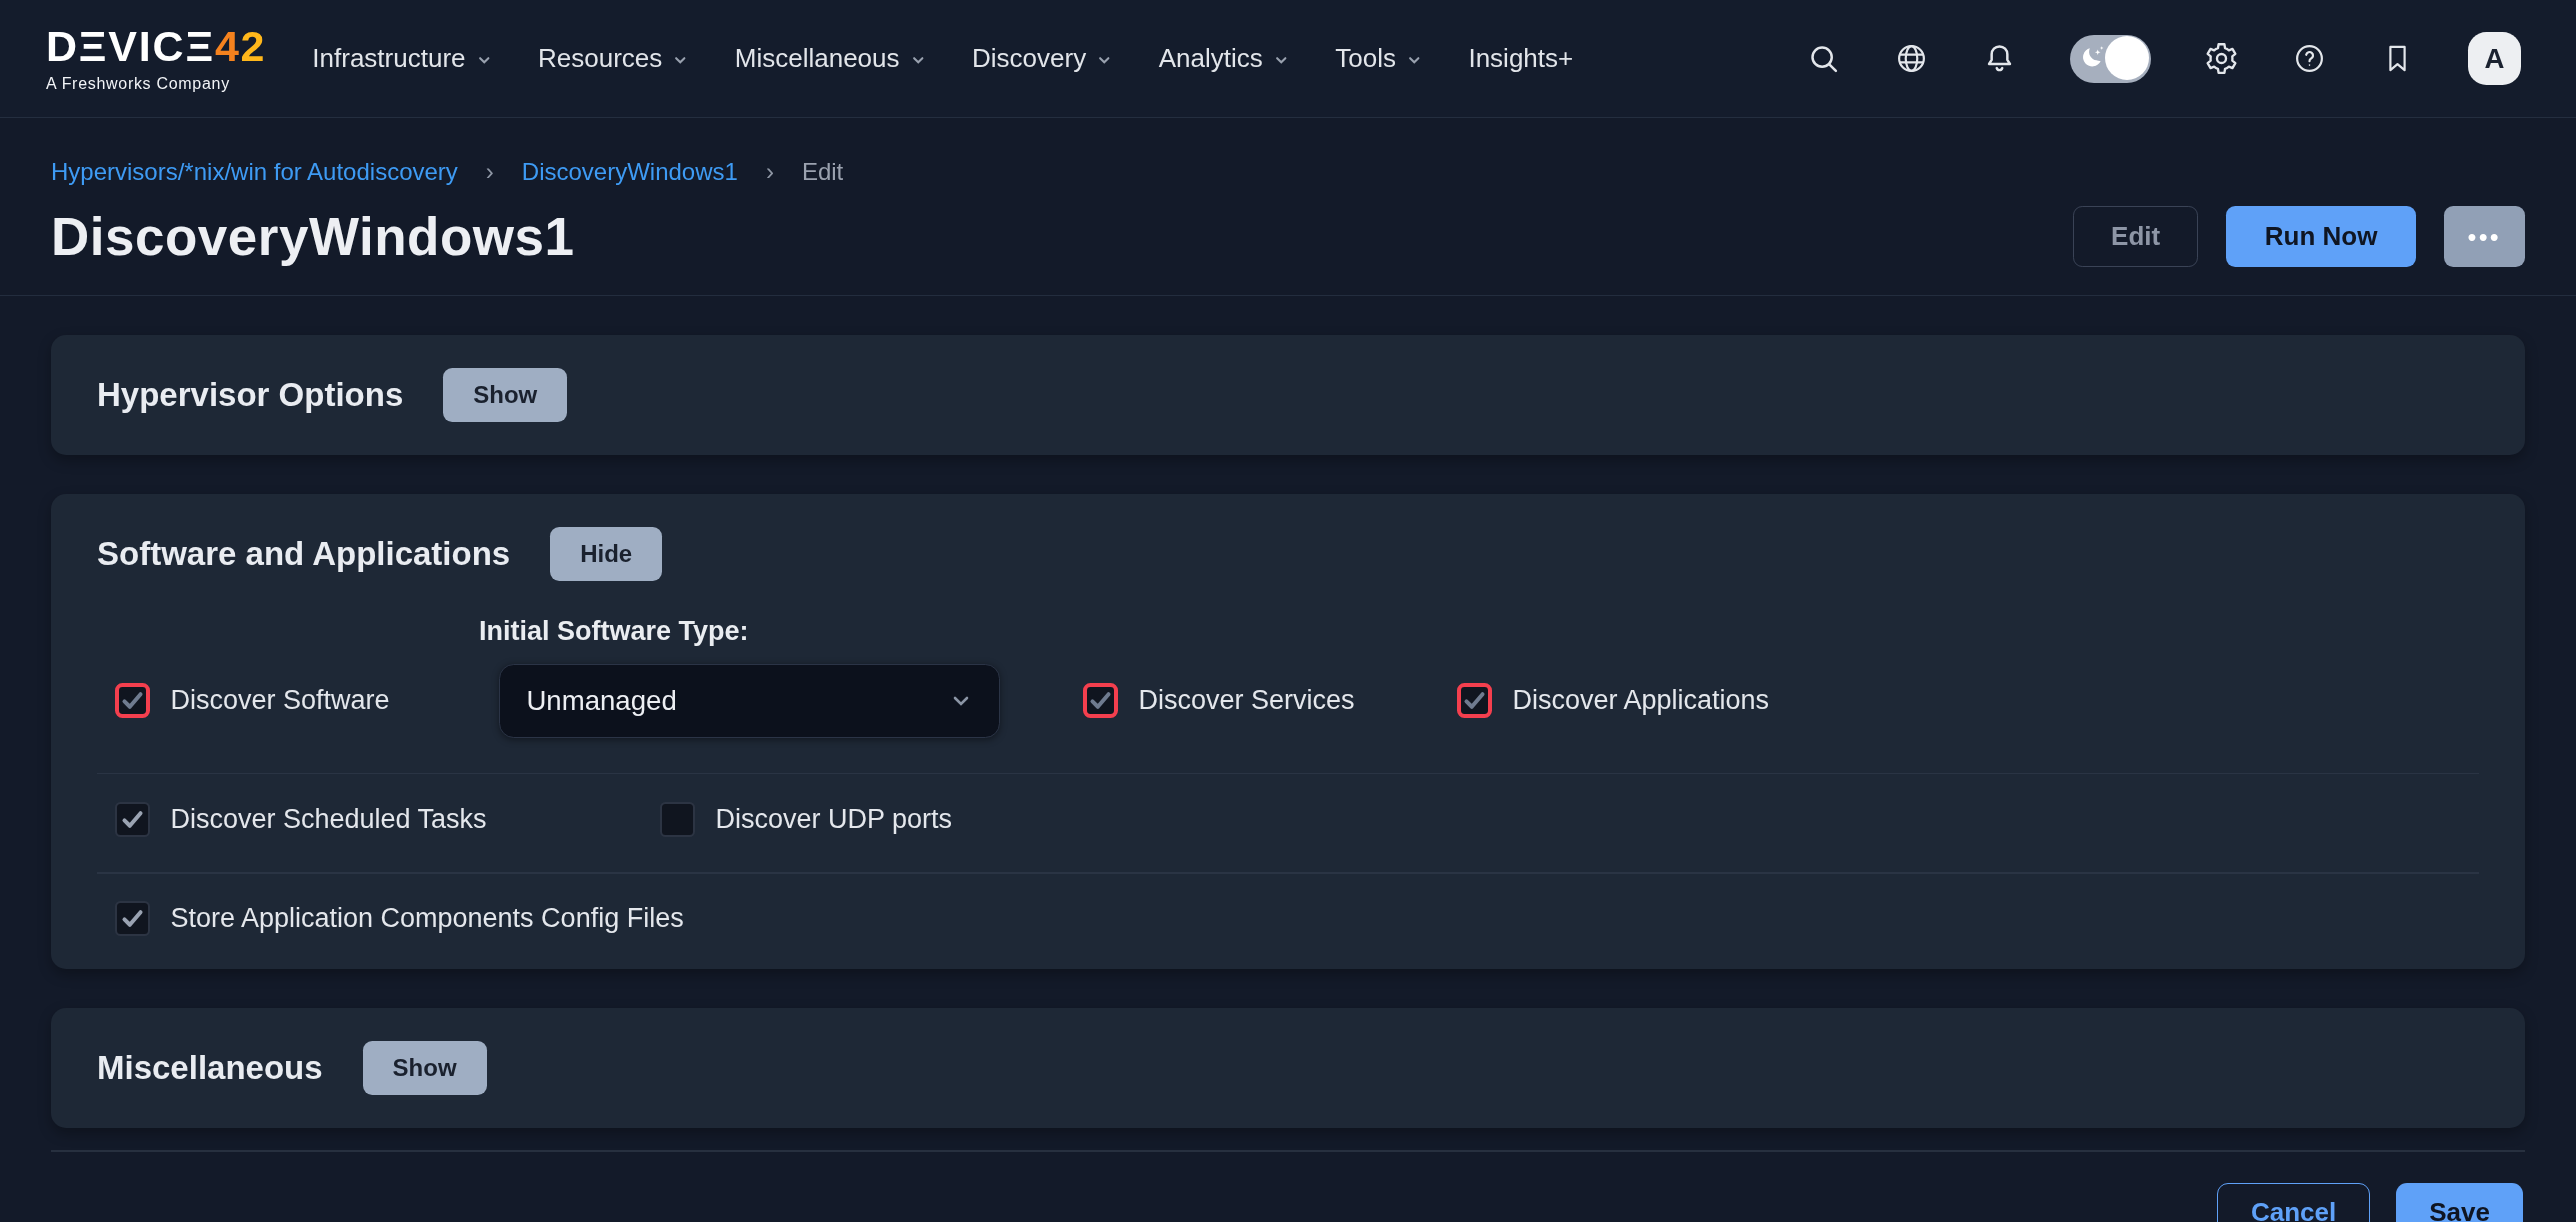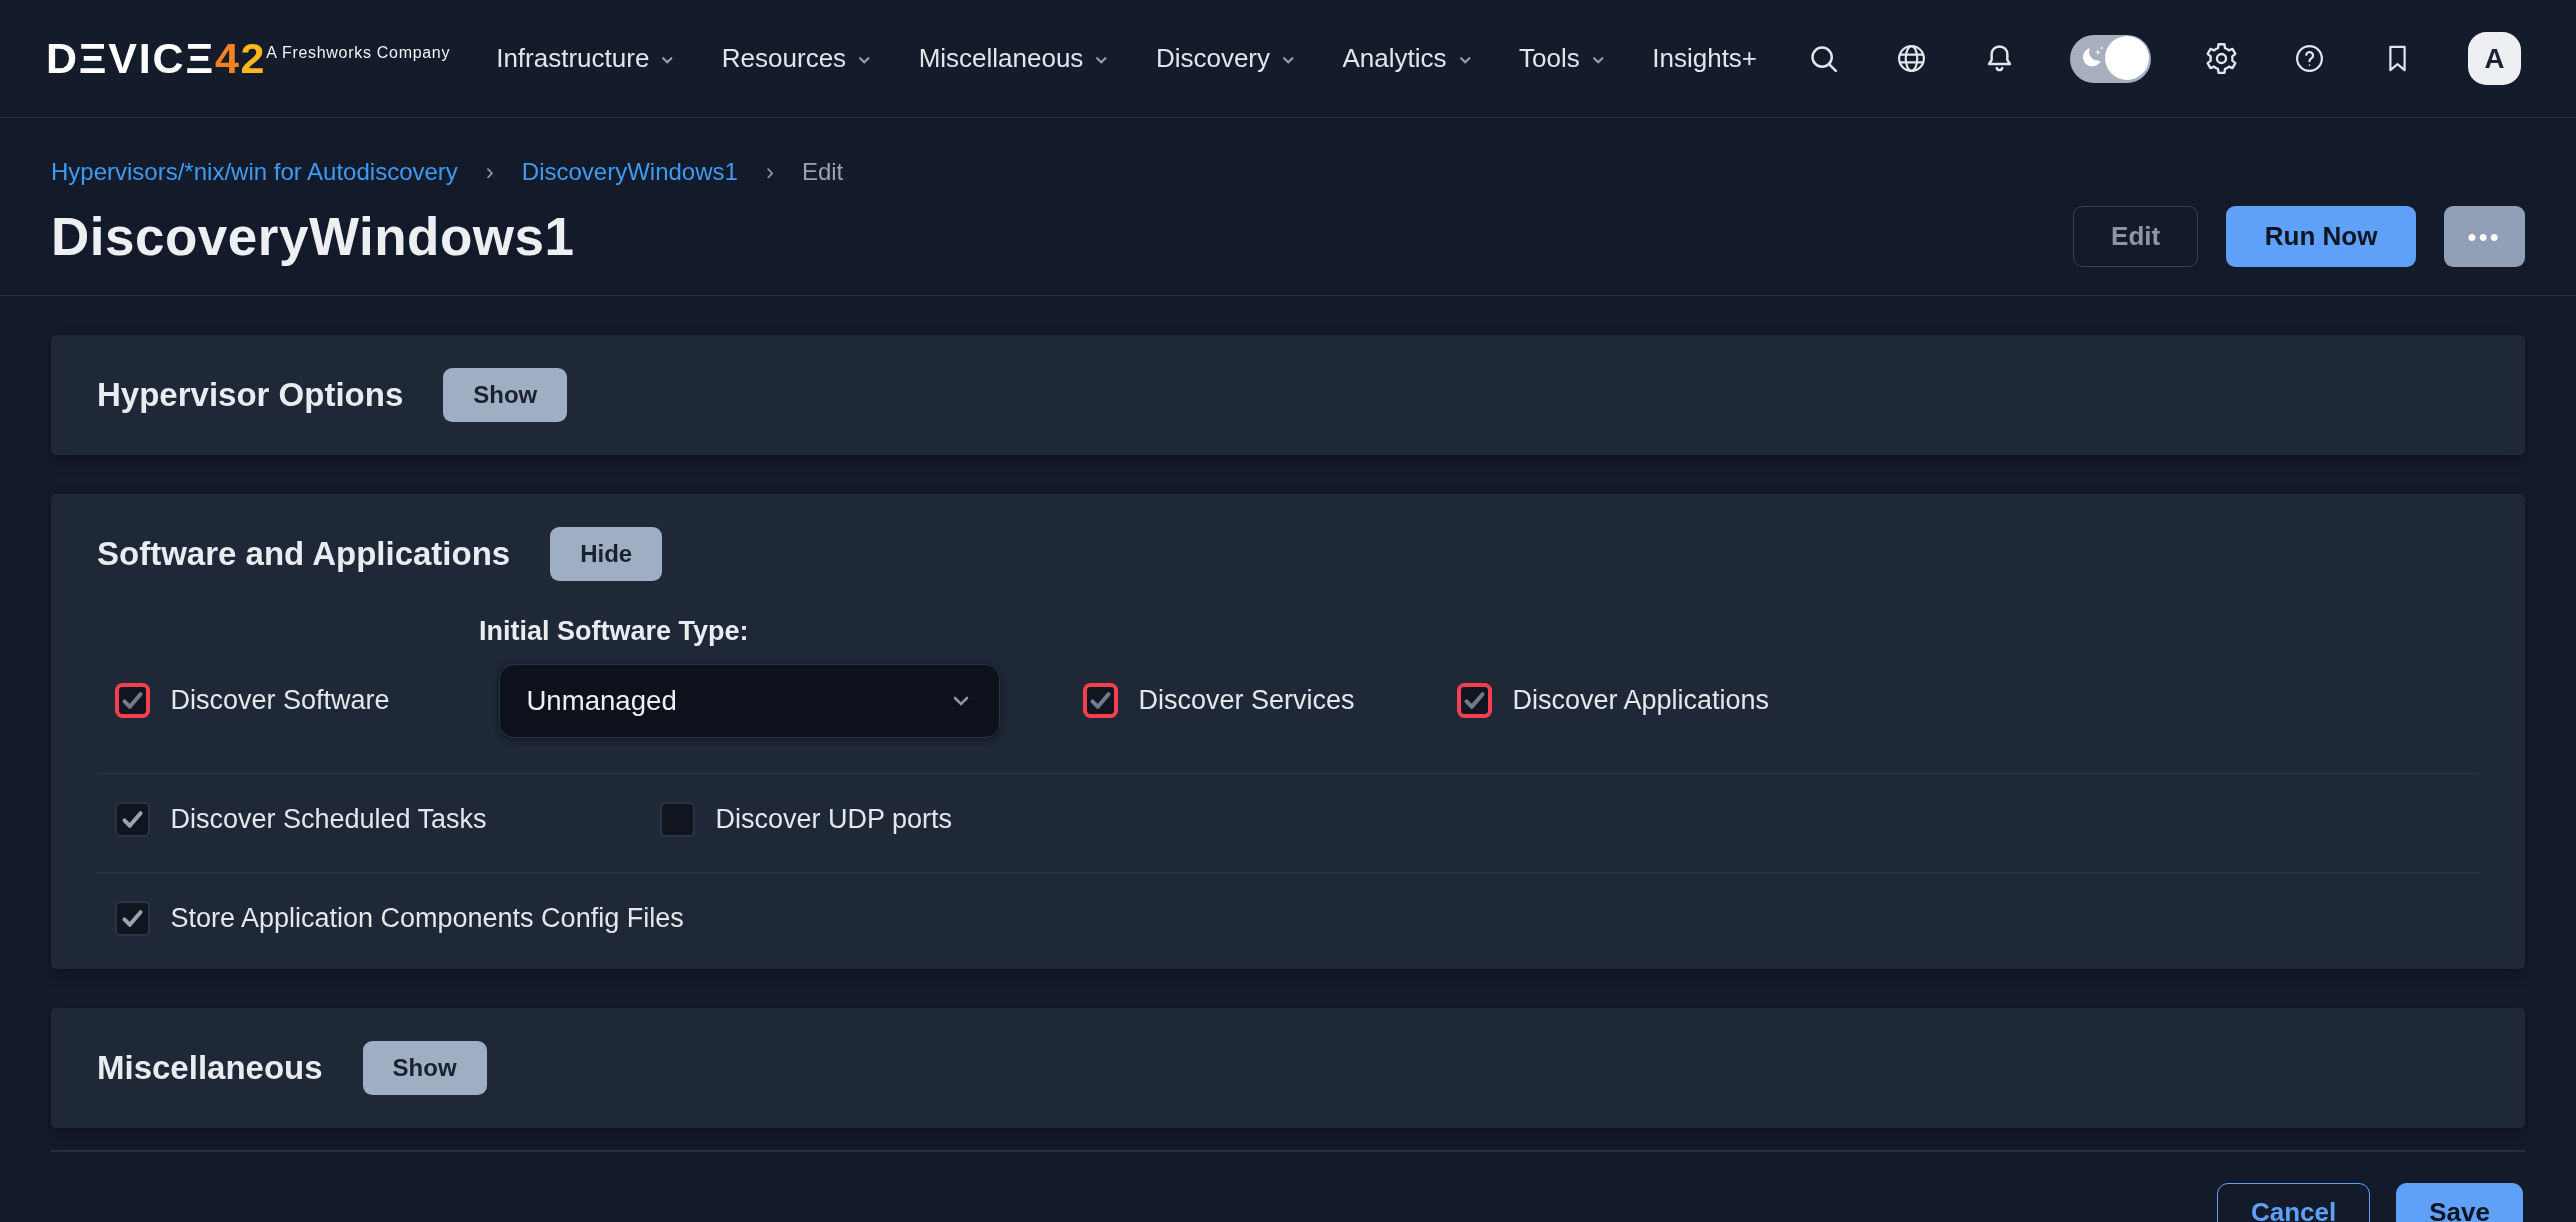--- a/index.html
+++ b/index.html
@@ -9,21 +9,21 @@
     font-family:"Liberation Sans", sans-serif;
     color:#E3E6EB;
     overflow:hidden;
     position:relative;
   }
   
   .topbar {
     height:118px; background:#141C2C; border-bottom:1.8px solid #242E3F;
     display:flex; align-items:center; padding:0 55px 0 46px;
   }
-  .logo { display:flex; flex-direction:row; line-height:1; cursor:pointer; }
+  .logo { display:flex; flex-direction:column; line-height:1; cursor:pointer; }
   .logo .brandline { font-size:43px; font-weight:bold; letter-spacing:1.8px; color:#FFFFFF; }
   .logo .accent4 { color:#F5821E; }
   .logo .accent2 { color:#FFB71B; }
   .logo .tagline { font-size:16px; color:#F2F4F7; margin-top:8.3px; letter-spacing:0.7px; }
   nav { display:flex; align-items:center; gap:46px; margin-left:46px; }
   .nav-item { display:flex; align-items:center; gap:10px; font-size:26px; color:#E2E5EA; cursor:pointer; }
   .nav-item svg { margin-top:3.7px; }
   .top-actions { margin-left:auto; display:flex; align-items:center; gap:53px; }
   .tool-icon { width:35px; height:35px; display:flex; align-items:center; justify-content:center; cursor:pointer; }
   .toggle-pill {
@@ -51,21 +51,21 @@
   .btn { border:none; border-radius:9.2px; font-family:inherit; font-weight:bold; cursor:pointer;
          display:flex; align-items:center; justify-content:center; }
   .btn-edit { height:61px; padding:0 37px; font-size:26px; background:transparent;
               border:1.8px solid #3A4356; color:#8E96A6; }
   .btn-run { height:61px; padding:0 39px; font-size:26px; background:#5FA1F8; color:#0F1522; }
   .btn-more { height:61px; width:81px; background:#91A0B6; color:#FFFFFF;
               font-size:24px; letter-spacing:2.8px; }
   .rule-full { height:1.8px; background:#232D3E; margin-top:27.6px; }
   
   .card {
-    margin:39px 51px 0; background:#1E2836; border-radius:5px;
+    margin:39px 51px 0; background:#1E2836; border-radius:15px;
     padding:0 46px; box-shadow:0 5.5px 13px rgba(0,0,0,0.28);
   }
   .card-head { display:flex; align-items:center; gap:40px; padding:33px 0; }
   .card-title { font-size:33px; font-weight:bold; color:#E9ECF1; }
   .btn-toggle { background:#9FAEC3; color:#1A212E; font-size:24px; font-weight:bold;
                 padding:13px 30px; border-radius:9.2px; border:none; cursor:pointer; font-family:inherit; }
   .card-body { padding-bottom:33px; }
   .ist-label { font-size:27px; font-weight:bold; color:#EAEDF1; margin:1.8px 0 16.5px 382px; }
   .form-row { display:flex; align-items:center; }
   .row1 .cb-item:first-child { margin-left:18.4px; width:384px; }

